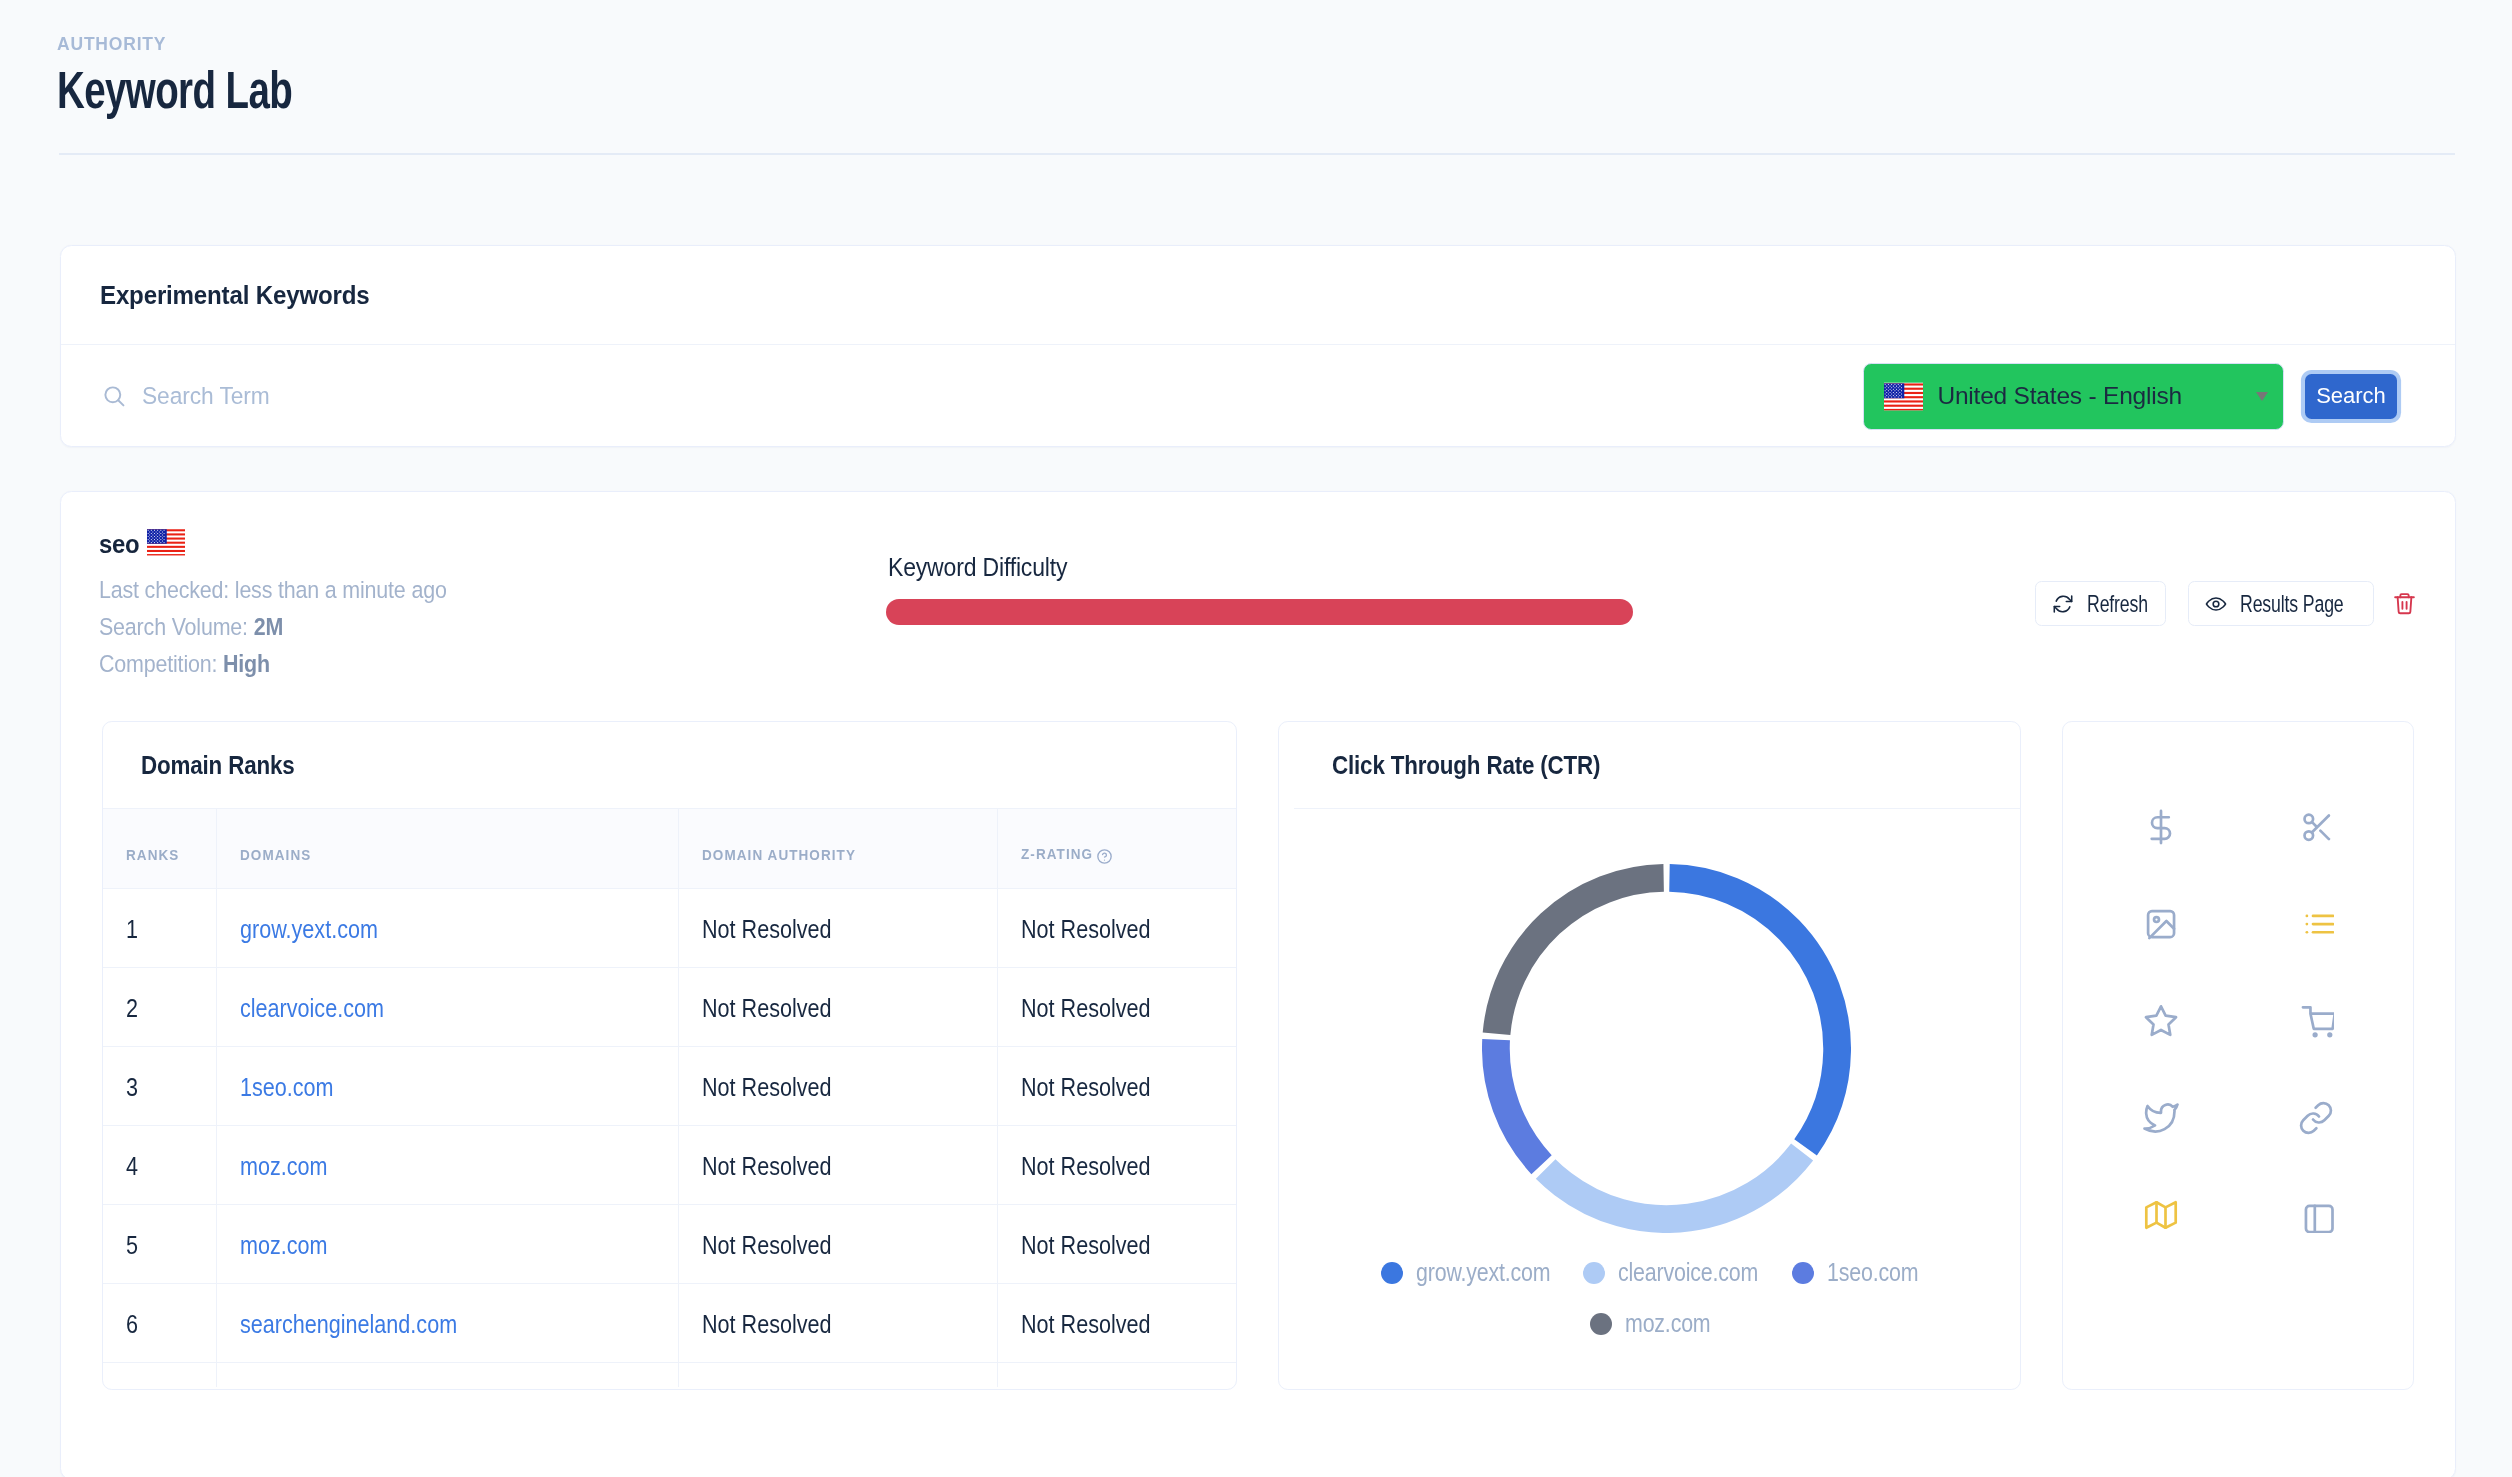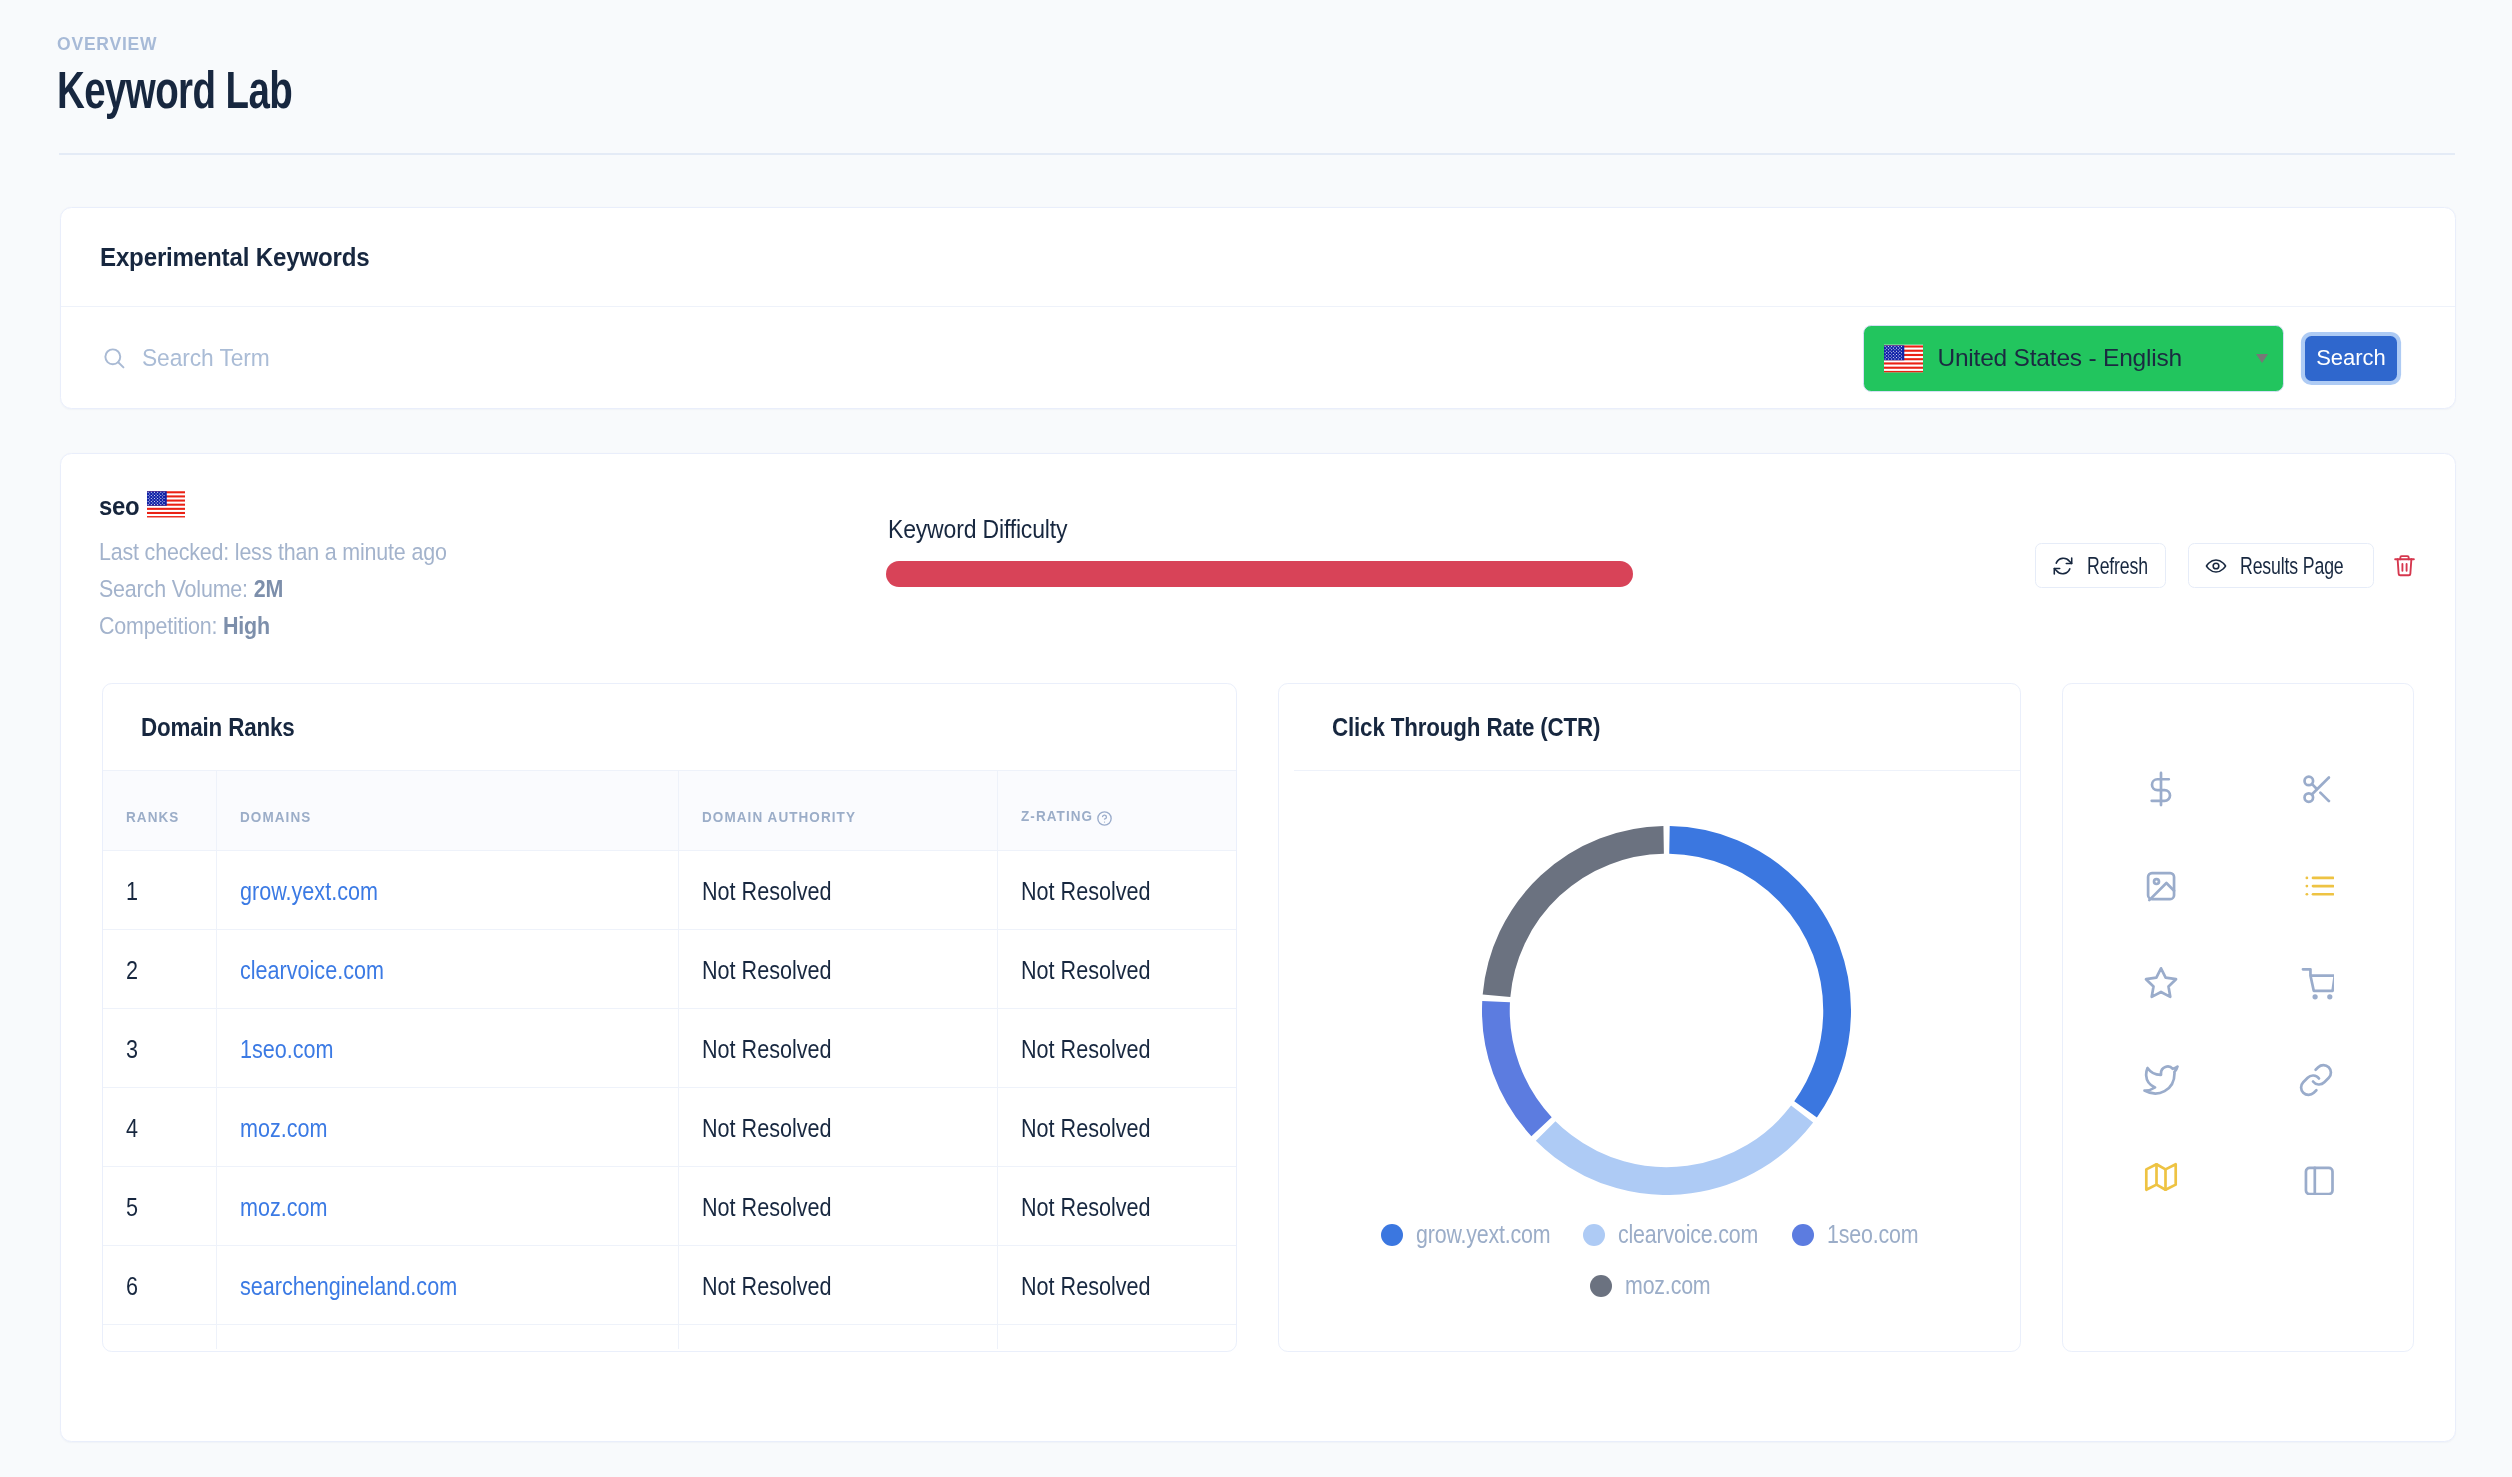--- a/index.html
+++ b/index.html
@@ -30,20 +30,21 @@
     position: absolute; left: 59px; top: 153px;
     height: 1.6px; background: #e4ebf6; width: 2396px;
   }
 
   
   .card {
     background: #fff;
     border: 1.6px solid #e9eefb;
     border-radius: 11.4px;
     box-shadow: 0 0.8px 1.6px rgba(40,60,110,0.035);
+    margin-top: 38px;
   }
   .card-search {
     position: absolute; left: 60px; top: 207px;
     width: 2396px; height: 202px;
   }
   .card-head {
     height: 99px;
     border-bottom: 1.6px solid #eef2fa;
     display: flex; align-items: center;
     padding-left: 39px;
@@ -217,21 +218,21 @@
     justify-content: center;
     row-gap: 61px;
     justify-items: center;
   }
   .serp-cell { width: 36px; height: 36px; display: flex; align-items: center; justify-content: center; }
 </style>
 </head>
 <body>
 
 <div class="page-head">
-  <div class="eyebrow">OVERVIEW</div>
+  <div class="eyebrow">AUTHORITY</div>
   <div class="page-title">Keyword Lab</div>
 </div>
 <div class="head-rule"></div>
 
 <div class="card card-search">
   <div class="card-head">
     <div class="card-head-title">Experimental Keywords</div>
   </div>
   <div class="search-row">
     <div class="search-input-wrap">

